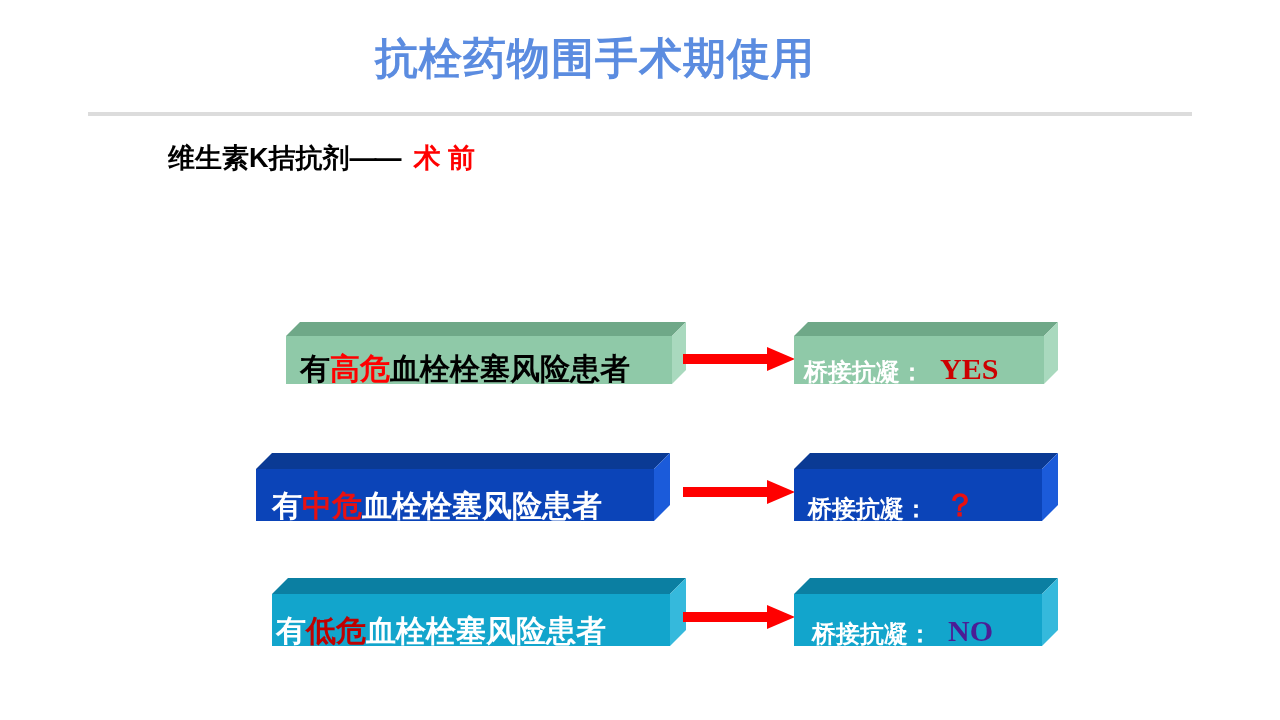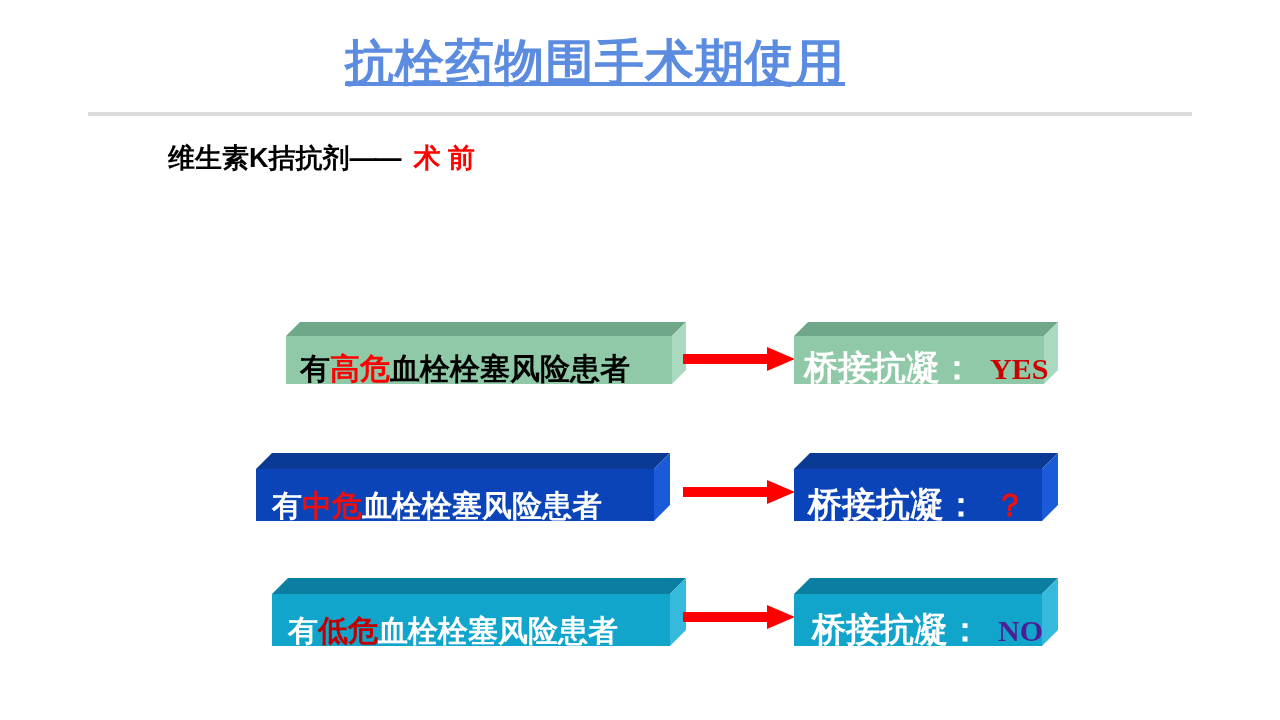--- a/index.html
+++ b/index.html
@@ -15,27 +15,26 @@
     font-family: "Liberation Sans", "DejaVu Sans", sans-serif;
   }
 
   
   #slide-title {
     position: absolute;
     left: 0;
     top: 34px;
     width: 1190px;
     text-align: center;
-    font-size: 49px;
+    font-size: 43px;
     font-weight: bold;
     color: #5B8CE0;
     letter-spacing: 1px;
     line-height: 1.15;
     white-space: nowrap;
-    text-decoration: underline;
   }
 
   #title-divider {
     position: absolute;
     left: 88px;
     top: 112px;
     width: 1104px;
     height: 4px;
     background: #DCDCDC;
   }
@@ -80,21 +79,21 @@
   }
 
   .risk-text {
     font-family: "DejaVu Serif", "Liberation Serif", serif;
     font-size: 30px;
     font-weight: bold;
     line-height: 1;
   }
   .bridge-text {
     font-family: "DejaVu Serif", "Liberation Serif", serif;
-    font-size: 34px;
+    font-size: 24px;
     font-weight: bold;
     line-height: 1;
   }
   .answer-text {
     font-family: Liberation Serif, serif;
     font-size: 30px;
     font-weight: bold;
     line-height: 1;
     margin-left: 16px;
   }
@@ -177,21 +176,21 @@
       <span class="answer-qmark" style="color:#E81010">？</span>
   </div>
 </div>
 
 <div class="box3d" id="box-left-3" style="left:272px; top:578px; width:414px; height:68px;">
   <svg width="414" height="68" viewBox="0 0 414 68">
     <polygon points="0,16 16,0 414,0 398,16" fill="#0B7FA2"></polygon>
     <polygon points="398,16 414,0 414,52 398,68" fill="#35B9DC"></polygon>
     <rect x="0" y="16" width="398" height="52" fill="#12A5CC"></rect>
   </svg>
-  <div class="front-face" style="left:0; top:16px; width:398px; height:52px; padding-left:16px;">
+  <div class="front-face" style="left:0; top:16px; width:398px; height:52px; padding-left:4px;">
     <span class="risk-text"><span style="color:#FFFFFF">有</span><span style="color:#C00000">低危</span><span style="color:#FFFFFF">血栓栓塞风险患者</span></span>
   </div>
 </div>
 
 <svg class="arrow" style="left:683px; top:603px;" width="112" height="28" viewBox="0 0 112 28">
   <rect x="0" y="9" width="88" height="10" fill="#FF0000"></rect>
   <polygon points="84,2 112,14 84,26" fill="#FF0000"></polygon>
 </svg>
 
 <div class="box3d" id="box-right-3" style="left:794px; top:578px; width:264px; height:68px;">

